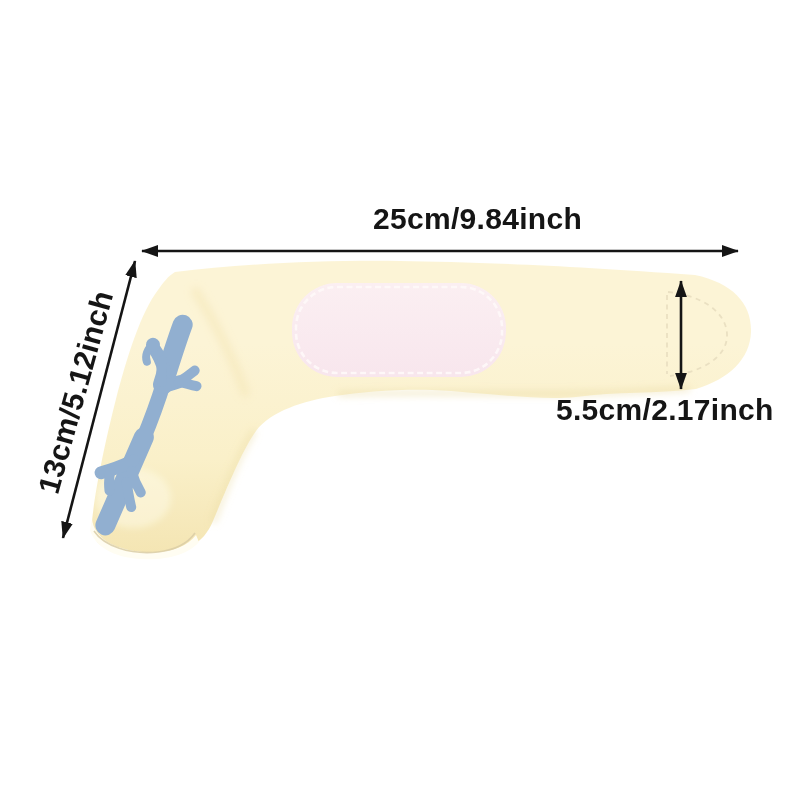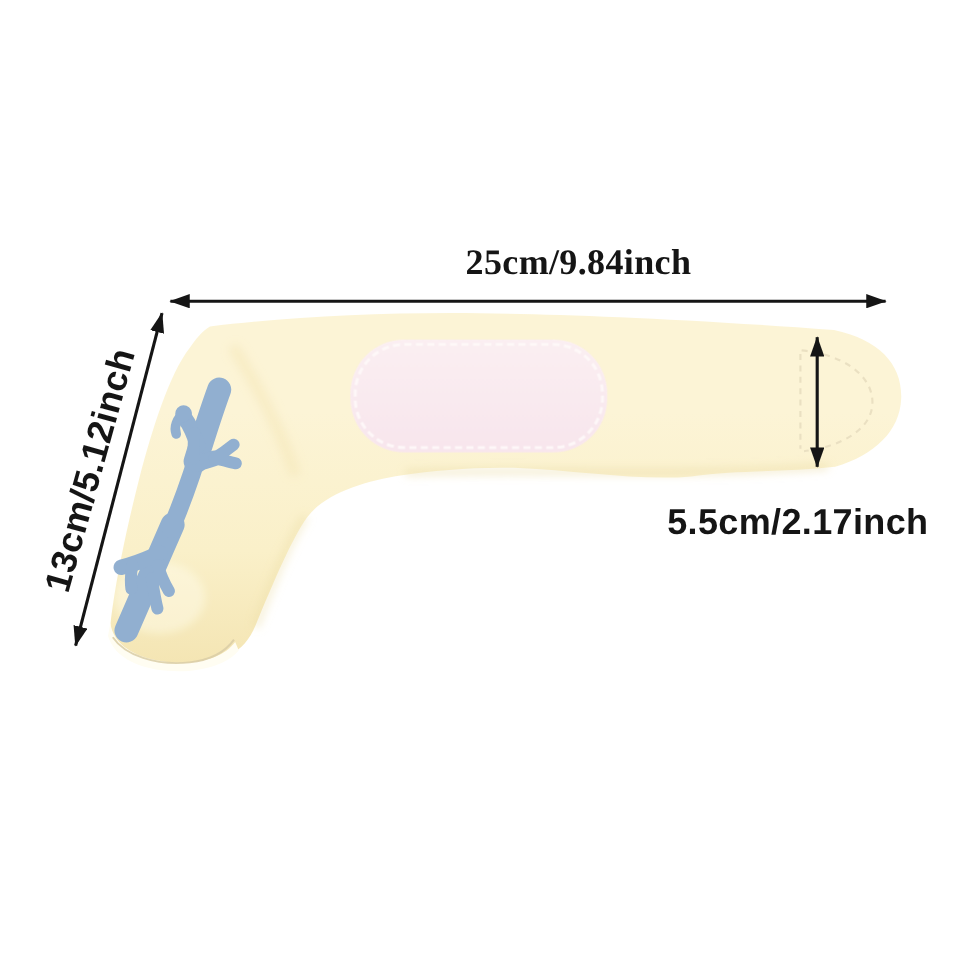--- a/index.html
+++ b/index.html
@@ -24,22 +24,22 @@
   .dim-label {
     position: absolute;
     color: var(--annotation, #151515);
     font-weight: 700;
     font-size: 30px;
     line-height: 1;
     letter-spacing: 0.3px;
     white-space: nowrap;
     user-select: none;
   }
-  .dim-label.width  { left: 388px; top: 204px; font-family: Liberation Serif, serif; }
-  .dim-label.depth  { left: 556px; top: 421px; text-align: center; }
+  .dim-label.width  { left: 373px; top: 204px; }
+  .dim-label.depth  { left: 556px; top: 395px; text-align: center; }
   .dim-label.length {
     left: 76px; top: 392px;
     transform: translate(-50%, -50%) rotate(-74.5deg);
   }
   .dim-line {
     stroke: var(--annotation, #151515);
     stroke-width: 2.6;
     fill: none;
   }
   .arrow-fill { fill: var(--annotation, #151515); }

